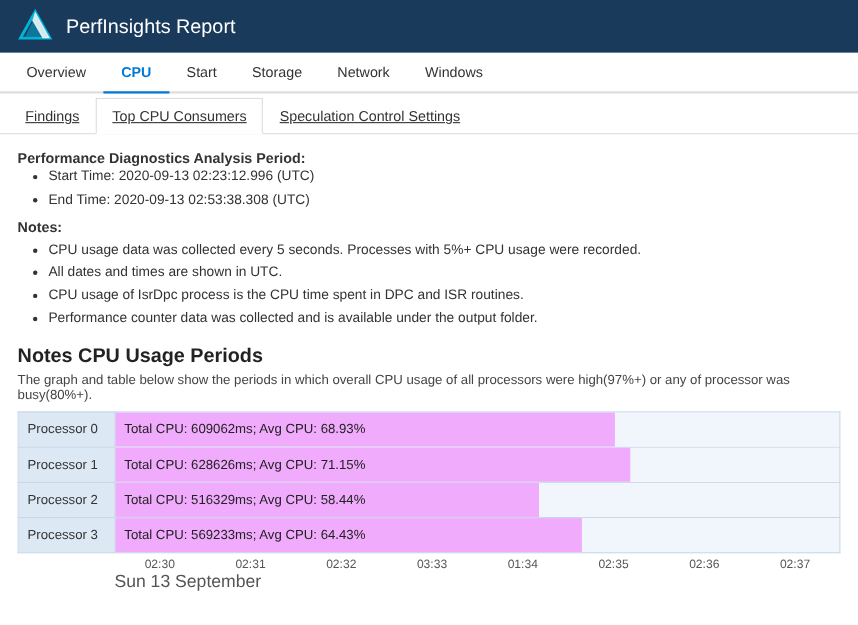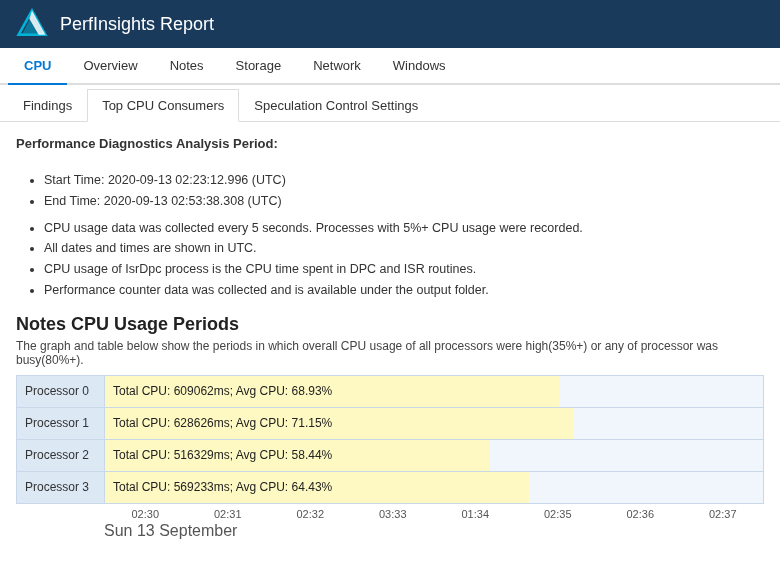--- a/index.html
+++ b/index.html
@@ -54,37 +54,38 @@
       margin-top: 4px;
     }
     .tab-bar-2 .tab {
       padding: 8px 14px;
       cursor: pointer;
       font-size: 13px;
       color: #333;
       border: 1px solid transparent;
       border-bottom: none;
       margin-bottom: -1px;
+      text-decoration: underline;
     }
     .tab-bar-2 .tab.active {
       border: 1px solid #ddd;
       border-bottom: 1px solid #fff;
       background: #fff;
       color: #333;
     }
 
     
     .content {
       padding: 14px 16px;
     }
 
     .section-title {
       font-size: 13px;
       font-weight: 700;
-      margin-bottom: 20px;
+      margin-bottom: 0;
     }
 
     .bullet-list {
       list-style: disc;
       padding-left: 28px;
       margin-bottom: 8px;
     }
     .bullet-list li {
       margin-bottom: 2px;
       font-size: 12.5px;
@@ -130,21 +131,21 @@
       white-space: nowrap;
     }
     .processor-bar-cell {
       background: #f0f6fc;
       padding: 0;
       position: relative;
       height: 32px;
     }
     .processor-bar-inner {
       height: 100%;
-      background: #fef9c3;
+      background: #f0abfc;
       display: flex;
       align-items: center;
       padding-left: 8px;
       font-size: 12px;
       color: #222;
     }
 
     
     .timeline {
       display: flex;
@@ -171,51 +172,52 @@
 <div class="header">
   <svg class="header-logo" viewBox="0 0 48 48" xmlns="http://www.w3.org/2000/svg">
     <polygon points="24,4 44,40 4,40" fill="none" stroke="#00b4d8" stroke-width="4"></polygon>
     <polygon points="24,10 38,38 10,38" fill="#00b4d8" opacity="0.5"></polygon>
     <polygon points="24,4 44,40 34,40 20,16" fill="#fff" opacity="0.85"></polygon>
   </svg>
   <span class="header-title">PerfInsights Report</span>
 </div>
 
 <div class="tab-bar-1">
+  <div class="tab">Overview</div>
   <div class="tab active">CPU</div>
-  <div class="tab">Overview</div>
-  <div class="tab">Notes</div>
+  <div class="tab">Start</div>
   <div class="tab">Storage</div>
   <div class="tab">Network</div>
   <div class="tab">Windows</div>
 </div>
 
 <div class="tab-bar-2">
   <div class="tab">Findings</div>
   <div class="tab active">Top CPU Consumers</div>
   <div class="tab">Speculation Control Settings</div>
 </div>
 
 <div class="content">
 
   <div class="section-title">Performance Diagnostics Analysis Period:</div>
   <ul class="bullet-list">
     <li>Start Time: 2020-09-13 02:23:12.996 (UTC)</li>
     <li>End Time: 2020-09-13 02:53:38.308 (UTC)</li>
   </ul>
 
+  <div class="notes-label">Notes:</div>
   <ul class="bullet-list">
     <li>CPU usage data was collected every 5 seconds. Processes with 5%+ CPU usage were recorded.</li>
     <li>All dates and times are shown in UTC.</li>
     <li>CPU usage of IsrDpc process is the CPU time spent in DPC and ISR routines.</li>
     <li>Performance counter data was collected and is available under the output folder.</li>
   </ul>
 
   <div class="high-cpu-title">Notes CPU Usage Periods</div>
-  <div class="high-cpu-desc">The graph and table below show the periods in which overall CPU usage of all processors were high(35%+) or any of processor was busy(80%+).</div>
+  <div class="high-cpu-desc">The graph and table below show the periods in which overall CPU usage of all processors were high(97%+) or any of processor was busy(80%+).</div>
 
   <table class="processor-table">
     <tbody>
         <tr class="processor-row">
       <td class="processor-label">Processor 0</td>
       <td class="processor-bar-cell">
         <div class="processor-bar-inner" style="width:68.93%">
           <span>Total CPU: 609062ms; Avg CPU: 68.93%</span>
         </div>
       </td>

